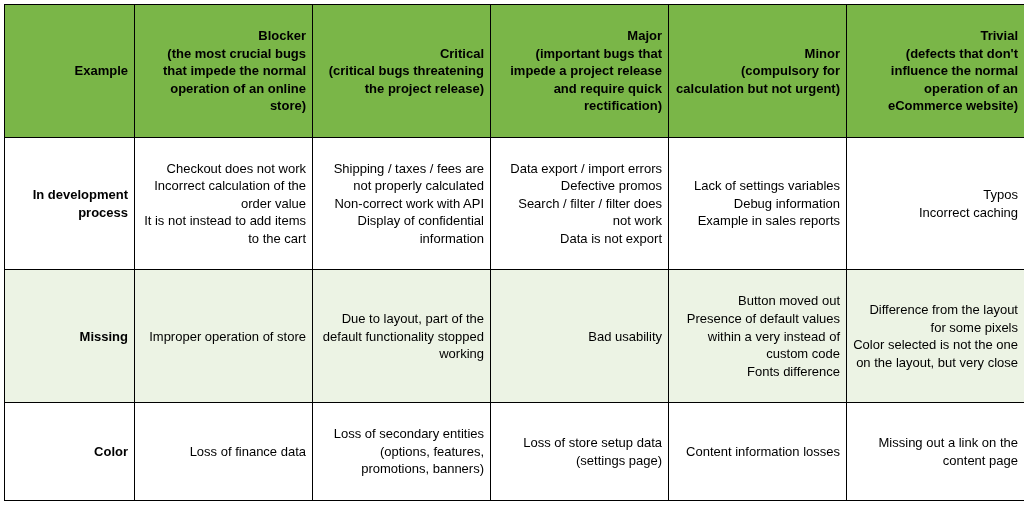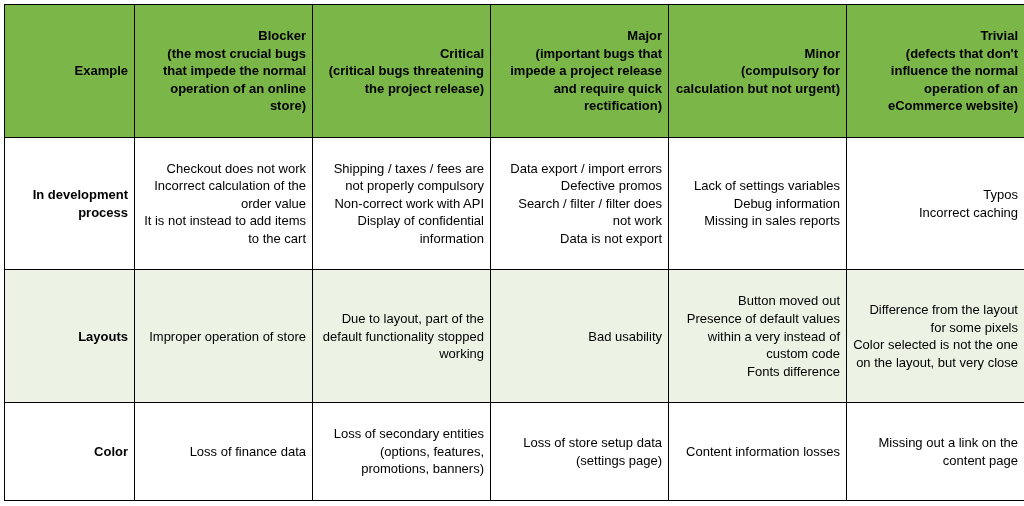--- a/index.html
+++ b/index.html
@@ -90,42 +90,42 @@
   </thead>
   <tbody>
       <tr>
         <th>In development process</th>
         <td class="cell-lines">
           <span>Checkout does not work</span>
           <span>Incorrect calculation of the order value</span>
           <span>It is not instead to add items to the cart</span>
         </td>
         <td class="cell-lines">
-          <span>Shipping / taxes / fees are not properly compulsory</span>
+          <span>Shipping / taxes / fees are not properly calculated</span>
           <span>Non-correct work with API</span>
           <span>Display of confidential information</span>
         </td>
         <td class="cell-lines">
           <span>Data export / import errors</span>
           <span>Defective promos</span>
           <span>Search / filter / filter does not work</span>
           <span>Data is not export</span>
         </td>
         <td class="cell-lines">
           <span>Lack of settings variables</span>
           <span>Debug information</span>
-          <span>Missing in sales reports</span>
+          <span>Example in sales reports</span>
         </td>
         <td class="cell-lines">
           <span>Typos</span>
           <span>Incorrect caching</span>
         </td>
       </tr>
       <tr class="alt">
-        <th>Layouts</th>
+        <th>Missing</th>
         <td class="cell-lines">
           <span>Improper operation of store</span>
         </td>
         <td class="cell-lines">
           <span>Due to layout, part of the default functionality stopped working</span>
         </td>
         <td class="cell-lines">
           <span>Bad usability</span>
         </td>
         <td class="cell-lines">

